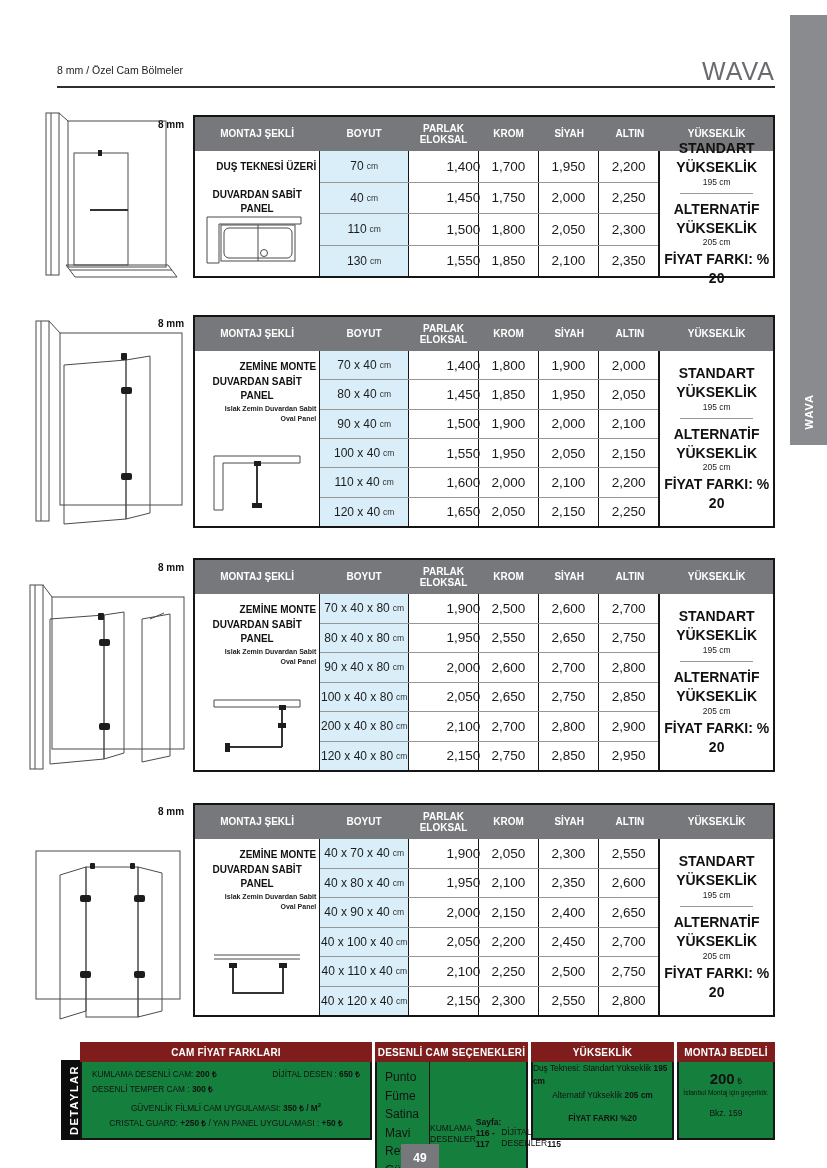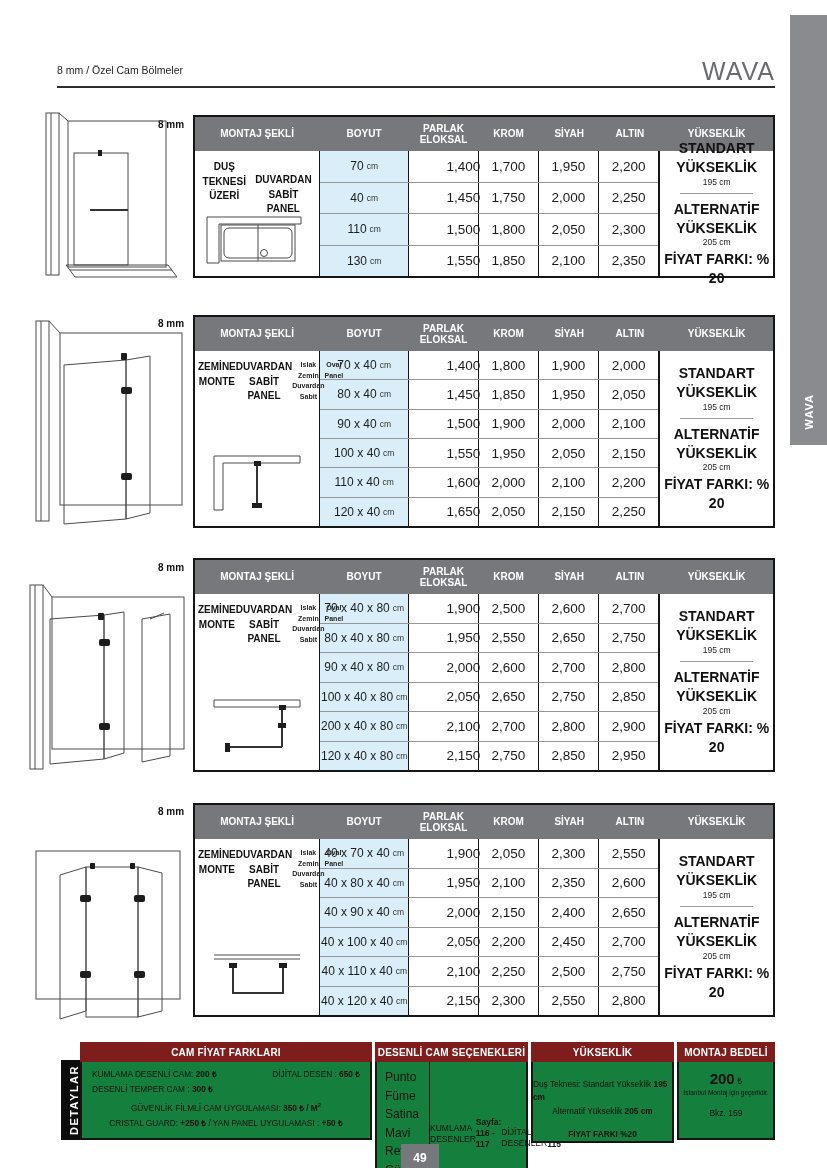--- a/index.html
+++ b/index.html
@@ -31,21 +31,21 @@
 
   
   .ptable { position:absolute; left:193px; width:582px; border:2.5px solid #151515;
             display:flex; flex-direction:column; background:#fff; }
   .thead { flex:0 0 34px; background:#77787b; display:flex; }
   .th { color:#fff; font-weight:bold; font-size:10px; display:flex; align-items:center; justify-content:center;
         text-align:center; line-height:1.15; padding:0 2px; }
   .thw-m{width:21.5%;} .thw-b{width:15.5%;} .thw-p{width:12%;} .thw-k{width:10.5%;}
   .thw-s{width:10.5%;} .thw-a{width:10.5%;} .thw-y{width:19.5%;}
   .tbody { flex:1; display:flex; min-height:0; }
-  .montaj { width:21.5%; position:relative; display:flex; flex-direction:row; align-items:flex-start; padding:9px 3px 0 3px; }
+  .montaj { width:21.5%; position:relative; display:flex; flex-direction:column; align-items:flex-end; padding:9px 3px 0 3px; }
   .m-title { font-size:10px; font-weight:bold; color:#111; text-align:center; line-height:1.45; }
   .mt-gap { margin-top:13px; }
   .m-sub { font-size:7px; font-weight:bold; color:#222; text-align:center; line-height:1.5; }
   .plan { position:absolute; left:0; right:0; display:flex; justify-content:center; }
   .rows { width:59%; display:flex; flex-direction:column; border-left:1.5px solid #151515; border-right:2.5px solid #151515; }
   .prow { flex:1; display:flex; min-height:0; }
   .prow:not(:last-child) { border-bottom:1px solid #969696; }
   .cell { display:flex; align-items:center; justify-content:center; }
   .size-cell { width:26.3%; background:#d9eef8; border-right:1.8px solid #151515;
                font-size:12px; color:#1c1c1c; white-space:nowrap; }
@@ -74,21 +74,21 @@
   .cf-center.mt { margin-top:4px; }
   .fbody b { font-weight:bold; }
   .sup { font-size:6px; vertical-align:super; }
   .desenli-body { display:flex; height:100%; }
   .opt-col { width:70px; padding:6px 0 0 8px; font-size:12px; color:#111; border-right:1.5px solid #151515; }
   .opt-col .opt-item { line-height:1.55; }
   .desen-col { flex:1; display:flex; flex-direction:row; align-items:center; padding-top:7px; font-size:8.5px; color:#111; }
   .desen-title { line-height:1.3; }
   .desen-pages { font-weight:bold; line-height:1.3; }
   .desen-group2 { margin-top:9px; }
-  .yk-body { display:flex; flex-direction:column; align-items:center; padding-top:16px; font-size:8.3px; color:#111; }
+  .yk-body { display:flex; flex-direction:column; align-items:center; padding-top:0; font-size:8.3px; color:#111; }
   .yk-line { line-height:1.6; }
   .yk-ff { font-weight:bold; margin-top:10px; }
   .mb-body { display:flex; flex-direction:column; align-items:center; padding-top:8px; color:#111; }
   .mb-price { font-size:15px; font-weight:bold; }
   .mb-price .cur { font-size:9px; font-weight:normal; }
   .mb-note { font-size:6.5px; margin-top:2px; }
   .mb-ref { font-size:8.5px; margin-top:12px; }
 
   .pagenum { position:absolute; left:401px; top:1129px; width:38px; height:28px; background:#77787b;
              color:#fff; font-weight:bold; font-size:12px; display:flex; align-items:center; justify-content:center; }

